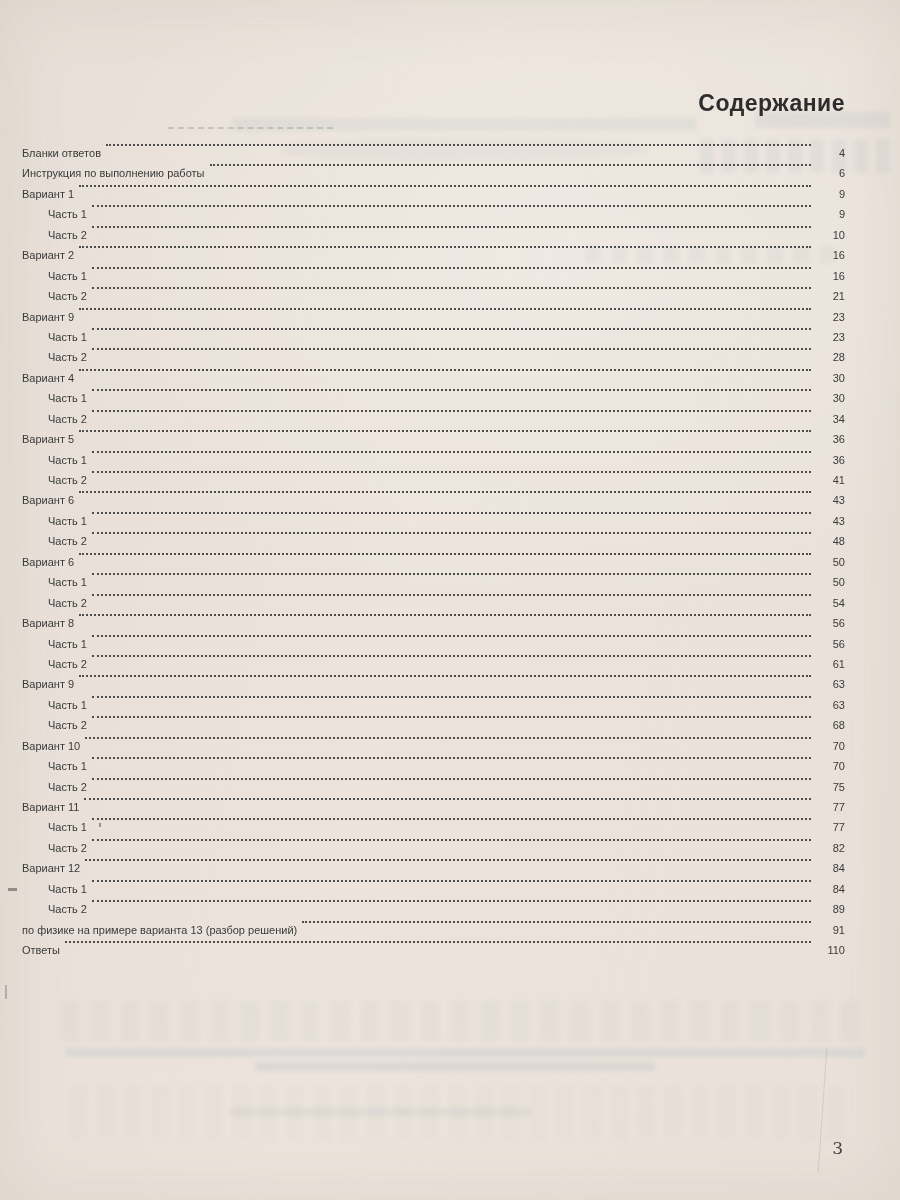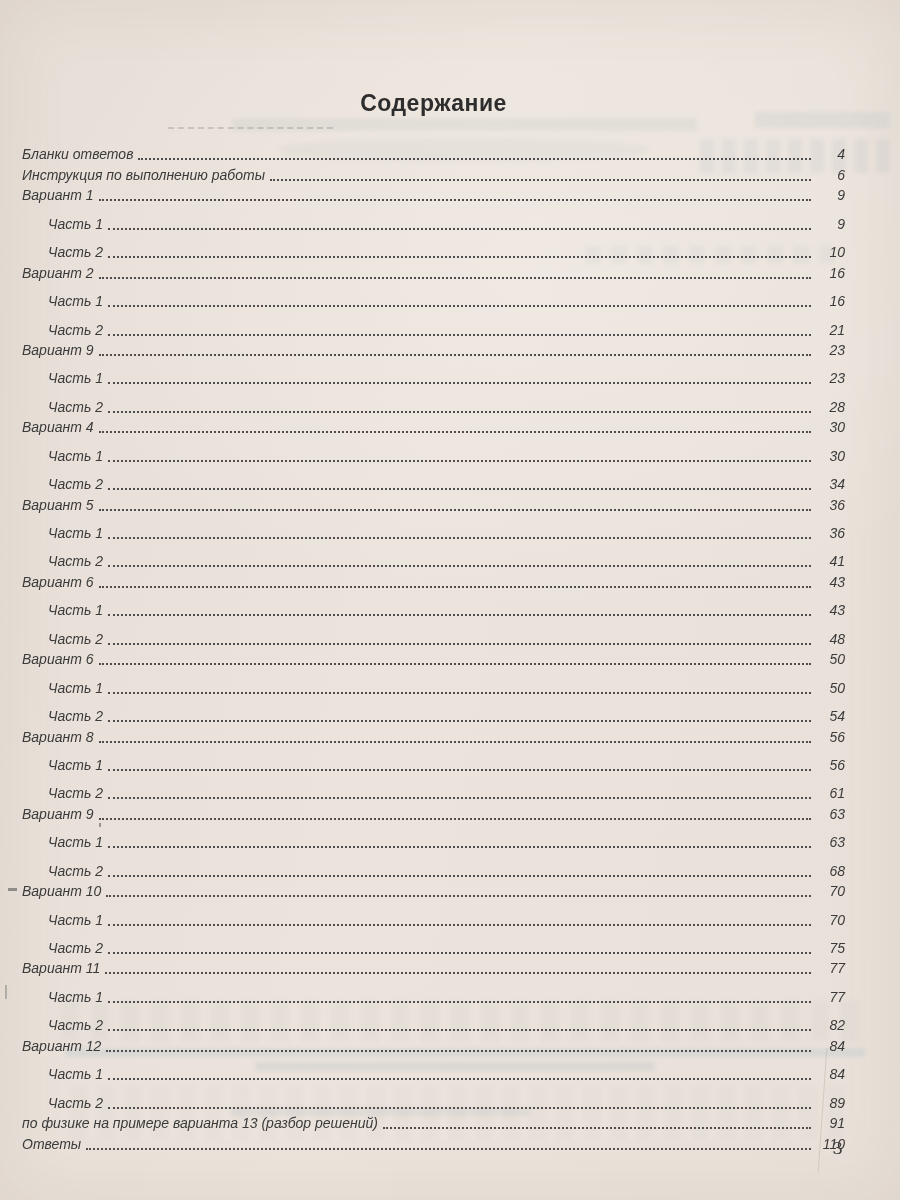--- a/index.html
+++ b/index.html
@@ -15,40 +15,39 @@
   body::before {
     content: "";
     position: absolute; inset: 0;
     background: radial-gradient(900px 600px at 62% 22%, rgba(255,255,255,0.20), transparent 60%);
     pointer-events: none;
   }
 
   .page-title {
     position: absolute;
     top: 90px; left: 22px; right: 55px;
-    text-align: center;
+    text-align: right;
     font-size: 23px;
     font-weight: bold;
     letter-spacing: 0.5px;
     color: #2d2d2d;
   }
 
   .toc {
     position: absolute;
     left: 22px; right: 55px; top: 144px;
   }
   .toc-row {
     display: flex;
-    align-items: flex-end;
+    align-items: flex-start;
     height: 20.45px;
-    font-size: 14px;
+    font-size: 11px;
     color: #3a3a3a;
-    font-style: italic;
-  }
-  .toc-row.indent { padding-left: 26px; margin-top: 8px; }
+  }
+  .toc-row.indent { padding-left: 26px; }
   .toc-label { white-space: nowrap; line-height: 19px; }
   .toc-leader {
     flex: 1;
     min-width: 12px;
     border-bottom: 2px dotted #4d4d4d;
     margin: 0 4px 4px 5px;
   }
   .toc-page {
     min-width: 30px;
     text-align: right;

